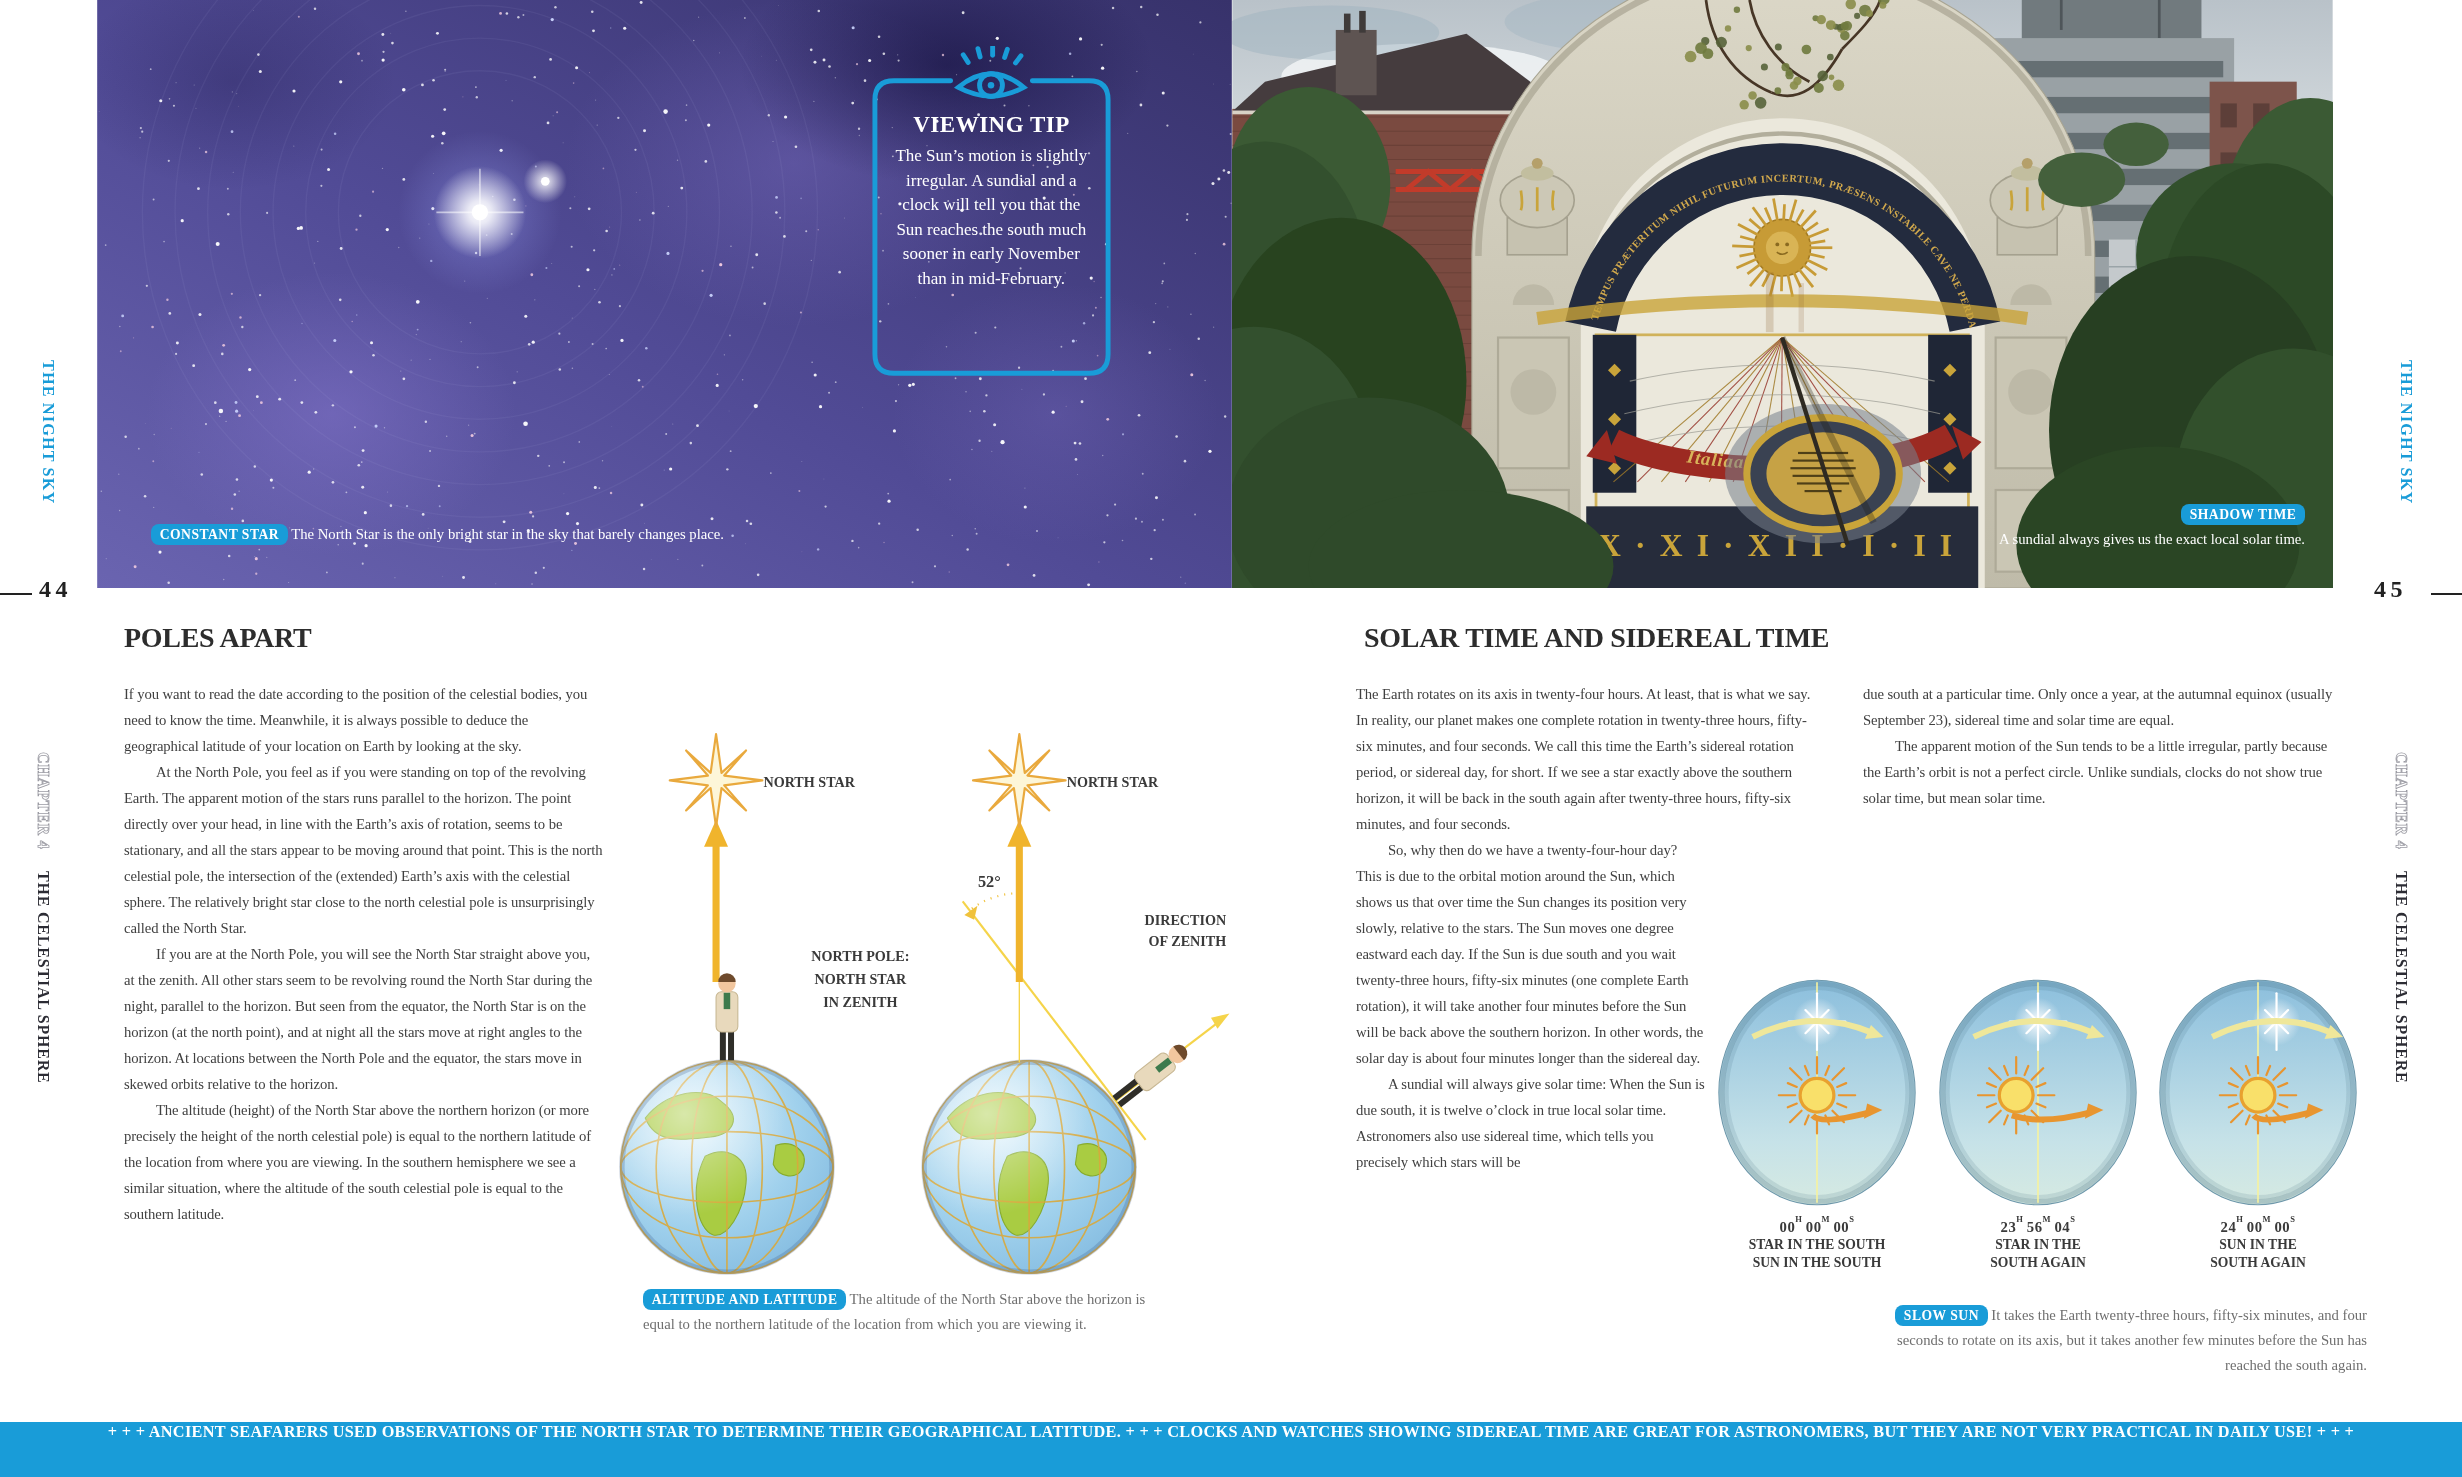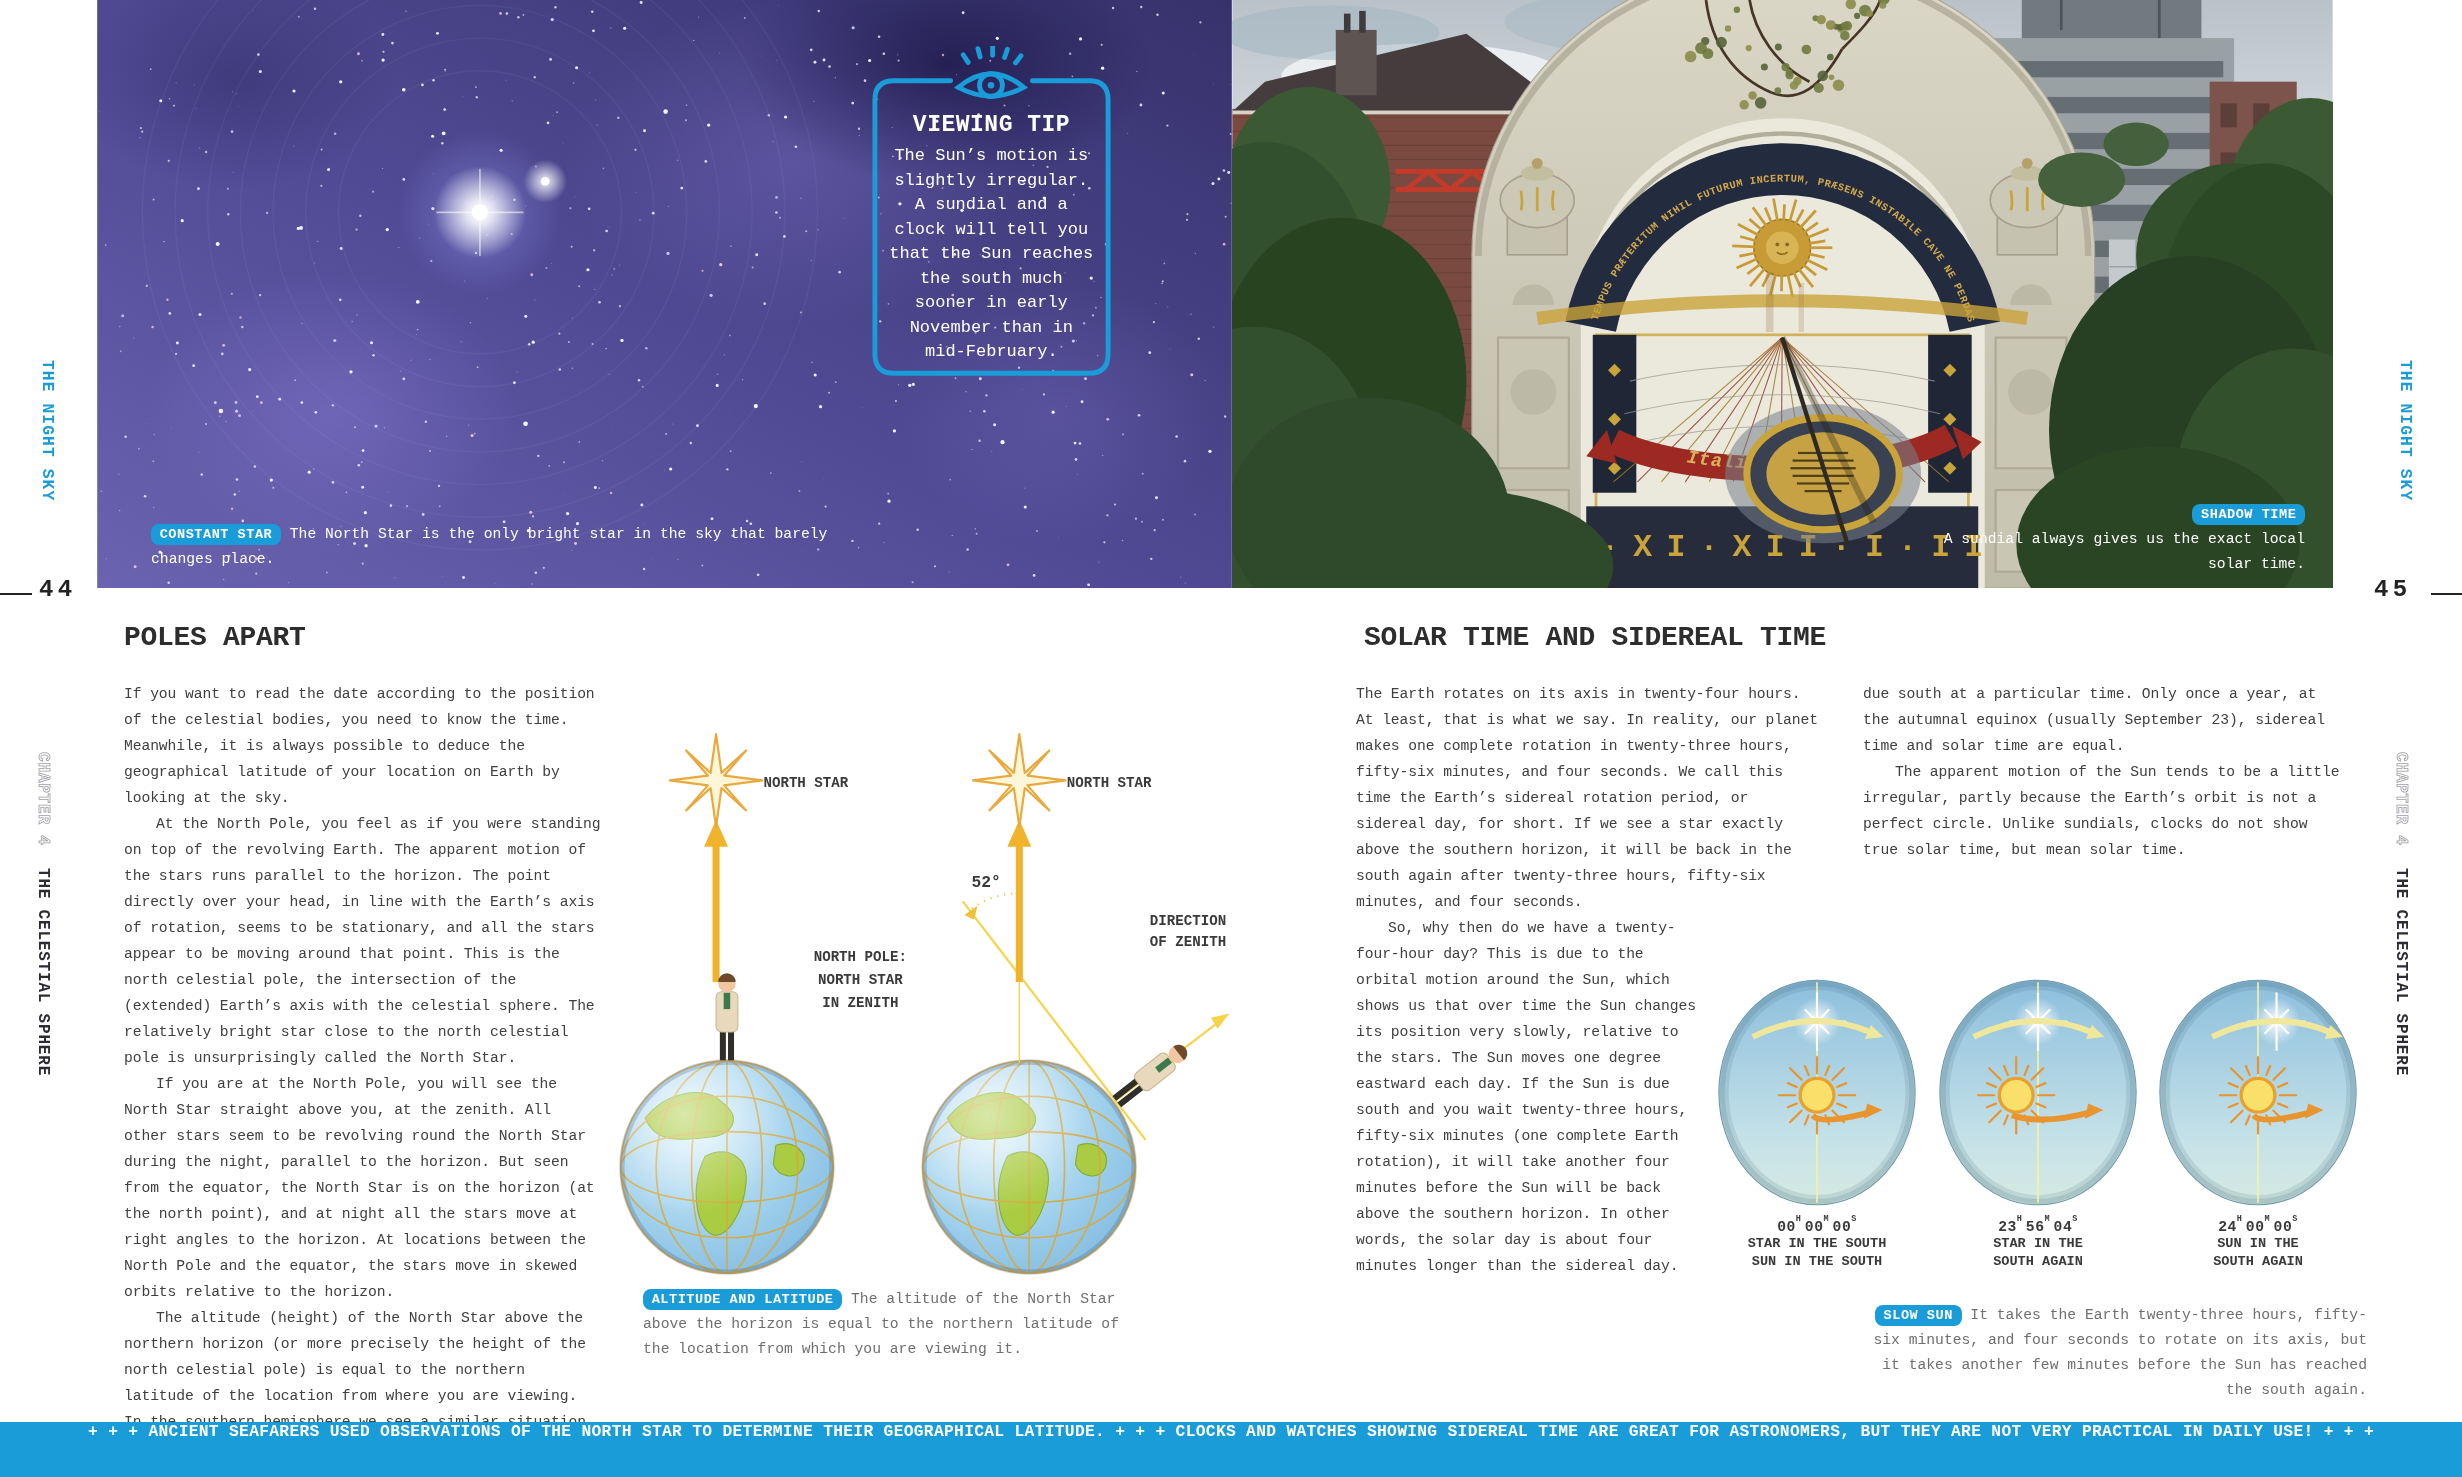--- a/index.html
+++ b/index.html
@@ -1,17 +1,17 @@
 <!DOCTYPE html>
 <html style="font-size:8.7px"><head>
 <meta charset="utf-8">
 <style>
   html,body{margin:0;padding:0;background:#888;}
   .page{position:relative;width:2462px;height:1477px;background:#ffffff;
-        font-family:Liberation Mono, monospace;overflow:hidden;color:#3c3c3c;}
+        font-family:Liberation Serif, serif;overflow:hidden;color:#3c3c3c;}
   .abs{position:absolute;}
   
   .vert{writing-mode:vertical-rl;text-orientation:mixed;}
   .edge-label{color:#199cd8;font-weight:700;font-size:16.3px;letter-spacing:1.1px;}
   .chapter-outline{color:#ffffff;-webkit-text-stroke:0.8px #9b9ba3;font-weight:700;font-size:16px;letter-spacing:0.8px;}
   .chapter-title{color:#2c2c34;font-weight:700;font-size:16px;letter-spacing:0.8px;margin-top:22px;}
   .pagenum{font-size:24px;font-weight:700;letter-spacing:4.4px;color:#222;}
   .pagerule{height:1.6px;background:#222;}
   
   h1.head{margin:0;font-size:28px;font-weight:700;color:#2d2d2d;letter-spacing:-0.3px;}
@@ -1129,20 +1129,21 @@
   <div class="abs gray-cap" style="left:643px;top:1287px;width:507px;">
     <span class="badge">ALTITUDE AND LATITUDE</span>
     <span>The altitude of the North Star above the horizon is equal to the northern latitude of the location from which you are viewing it.</span>
   </div>
 
   <h1 class="head abs" style="left:1356px;top:622px;margin-left:8px;">SOLAR TIME AND SIDEREAL TIME</h1>
   <div class="body abs" style="left:1356px;top:681px;width:463px;">
     <p>The Earth rotates on its axis in twenty-four hours. At least, that is what we say. In reality, our planet makes one complete rotation in twenty-three hours, fifty-six minutes, and four seconds. We call this time the Earth’s sidereal rotation period, or sidereal day, for short. If we see a star exactly above the southern horizon, it will be back in the south again after twenty-three hours, fifty-six minutes, and four seconds.</p>
     <div class="float-spacer"></div>
     <p class="ind">So, why then do we have a twenty-four-hour day? This is due to the orbital motion around the Sun, which shows us that over time the Sun changes its position very slowly, relative to the stars. The Sun moves one degree eastward each day. If the Sun is due south and you wait twenty-three hours, fifty-six minutes (one complete Earth rotation), it will take another four minutes before the Sun will be back above the southern horizon. In other words, the solar day is about four minutes longer than the sidereal day.</p>
+    <p class="ind">A sundial will always give solar time: When the Sun is due south, it is twelve o’clock in true local solar time. Astronomers also use sidereal time, which tells you precisely which stars will be</p>
   </div>
   <div class="body abs" style="left:1863px;top:681px;width:479px;">
     <p>due south at a particular time. Only once a year, at the autumnal equinox (usually September 23), sidereal time and solar time are equal.</p>
     <p class="ind">The apparent motion of the Sun tends to be a little irregular, partly because the Earth’s orbit is not a perfect circle. Unlike sundials, clocks do not show true solar time, but mean solar time.</p>
   </div>
 
   <div class="abs" style="left:1716px;top:978px;width:202px;height:229px;"><svg class="suncircle" width="202" height="229" viewBox="0 0 370 420">
         <defs>
           <linearGradient id="cg0" x1="0" y1="0" x2="0" y2="1">
             <stop offset="0" stop-color="#8cbfdd"></stop>

